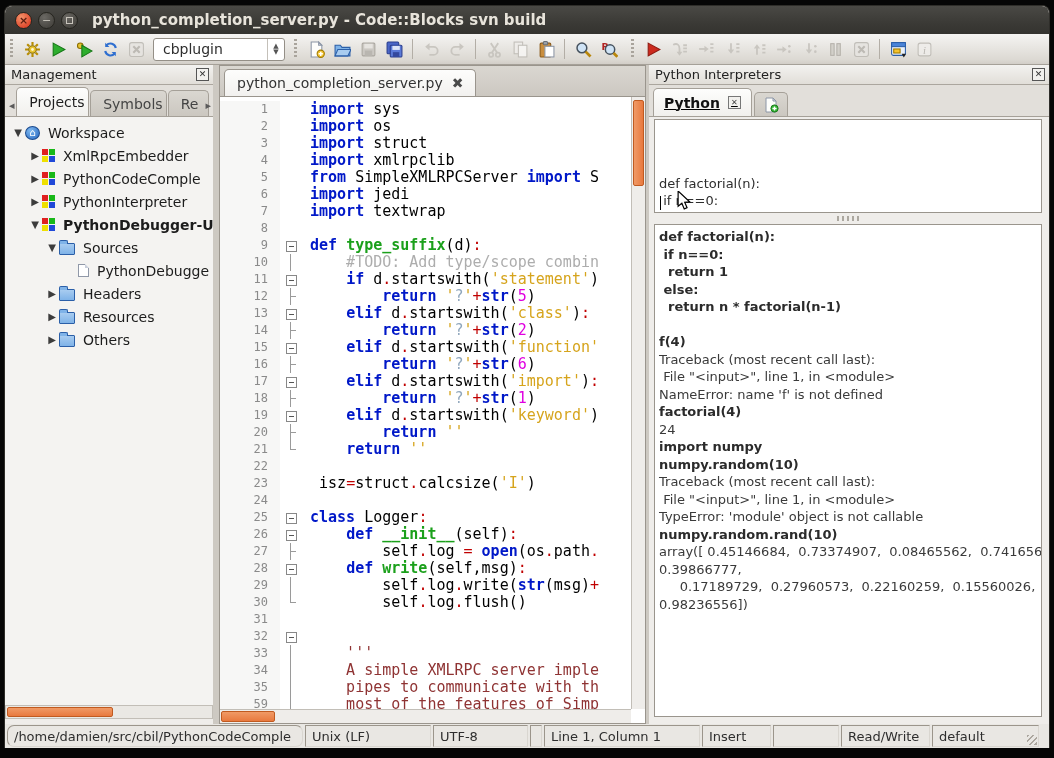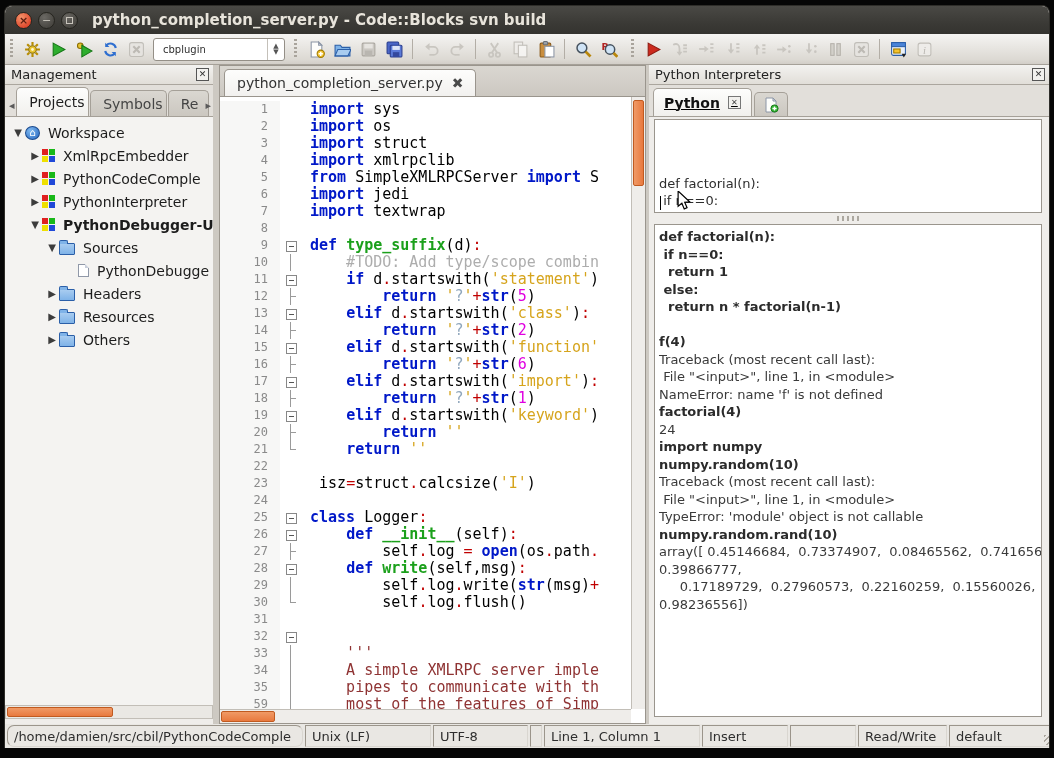--- a/index.html
+++ b/index.html
@@ -27,21 +27,21 @@
   .toolbar { position:absolute; left:0; top:28px; right:0; height:31px;
              background:linear-gradient(#F5F4F2,#DCD9D3 85%,#D2CEC8);
              border-bottom:1px solid #A5A098; display:flex; align-items:center; }
   .tgrip { width:3px; height:20px; margin:0 6px 0 5px;
            background:repeating-linear-gradient(#A9A49C 0 2px, transparent 2px 4px); }
   .tbtn { width:26px; height:24px; display:flex; align-items:center; justify-content:center; }
   .tbtn svg { width:17px; height:17px; }
   .tsep { width:1px; height:20px; background:#B3AEA6; margin:0 5px; }
   .combo { width:132px; height:23px; background:#FFFFFF; border:1px solid #948F87;
            border-radius:3px; display:flex; align-items:center; margin-left:4px; }
-  .combo .cval { flex:1; padding-left:9px; font-size:10px; color:#2E2E2E; }
+  .combo .cval { flex:1; padding-left:9px; font-size:14px; color:#2E2E2E; }
   .combo .spin { width:17px; align-self:stretch; border-left:1px solid #C4C0B9;
                  display:flex; flex-direction:column; align-items:center; justify-content:center;
                  color:#555; font-size:7px; line-height:6px; }
 
   
   .main { position:absolute; left:0; top:59px; right:0; bottom:24px; background:#CDC9C2; }
   .panel-head { position:absolute; left:0; right:0; top:0; height:20px;
                 background:linear-gradient(#F3F2F0,#E1DED8); border-bottom:1px solid #ABA69E;
                 display:flex; align-items:center; font-size:13px; color:#222;
                 padding-left:6px; }
@@ -555,21 +555,21 @@
     </div>
 
   </div>
 
   <div class="statusbar" id="statusbar">
       <div class="sfield" style="width: 296px; border-radius: 7px;">/home/damien/src/cbil/PythonCodeComple</div>
       <div class="sfield" style="width: 126px;">Unix (LF)</div>
       <div class="sfield" style="width: 95px;">UTF-8</div>
       <div class="sfield" style="width: 12px;"></div>
       <div class="sfield" style="width: 156px;">Line 1, Column 1</div>
-      <div class="sfield" style="width: 86px;">Insert</div>
+      <div class="sfield" style="width: 69px;">Insert</div>
       <div class="sfield" style="width: 66px;"></div>
       <div class="sfield" style="width: 89px;">Read/Write</div>
       <div class="sfield" style="width: 107px;">default</div>
     </div>
 </div>
 
 <svg class="cursor" width="16" height="20" viewBox="0 0 12 17">
   <path d="M1 0l0 13 3.2-2.6 2 4.8 2.4-1-2-4.7 4.2-.3z" fill="#FFF" stroke="#000" stroke-width="1"></path>
 </svg>
 

